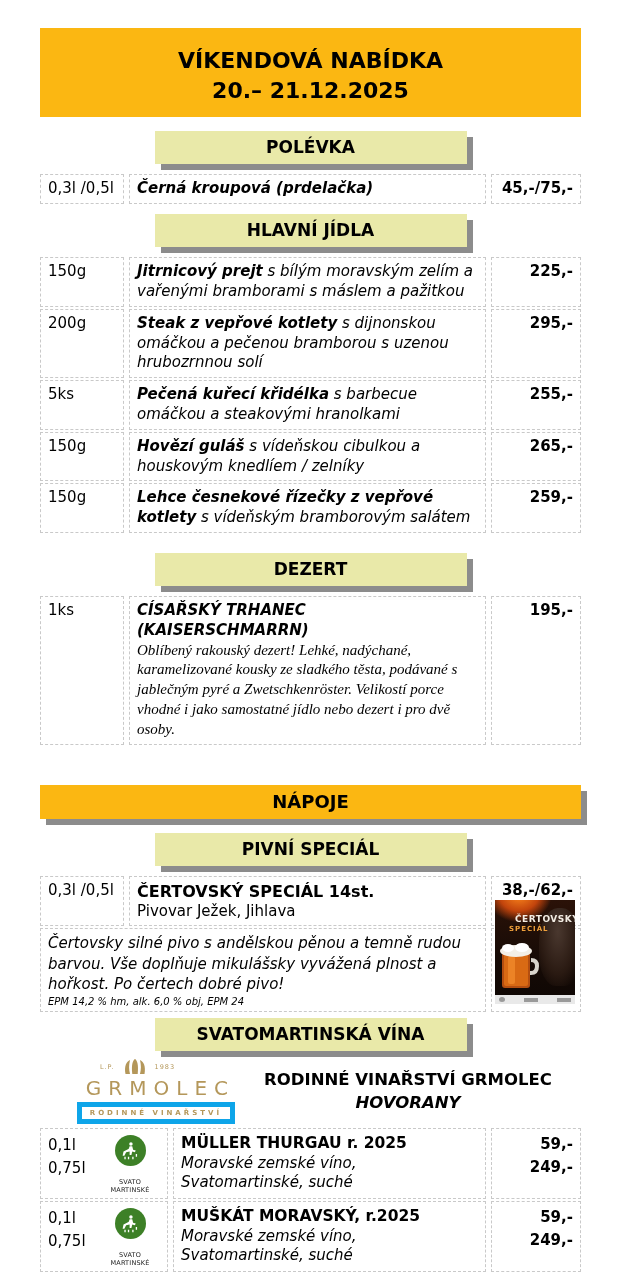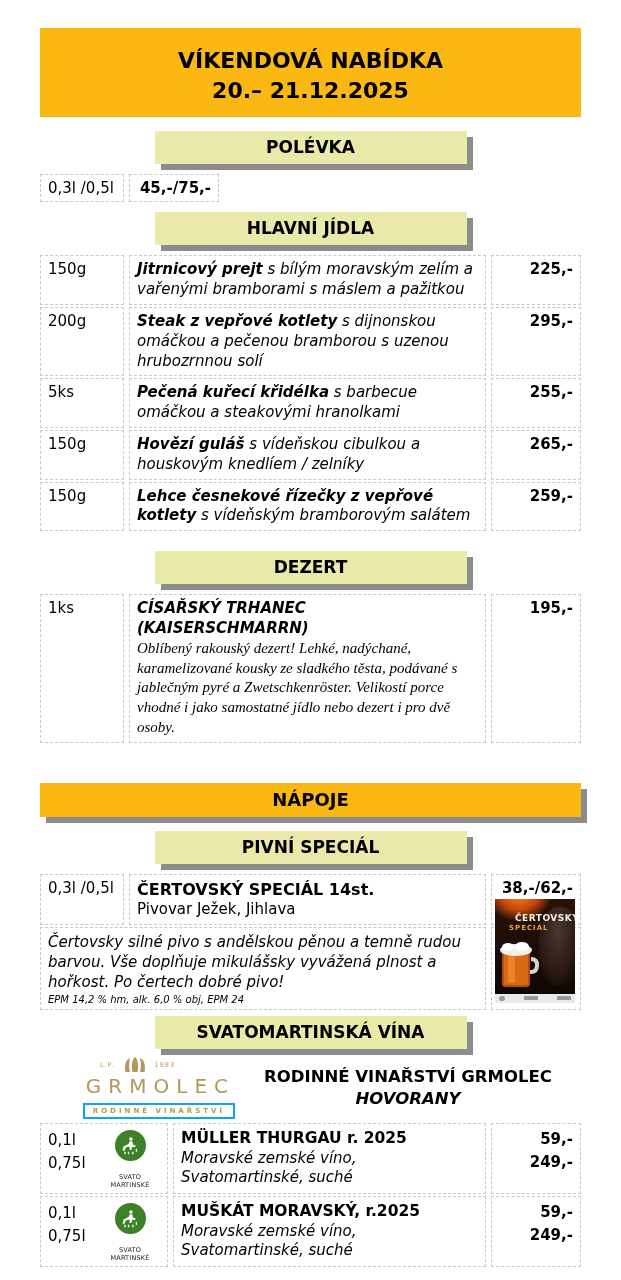--- a/index.html
+++ b/index.html
@@ -85,21 +85,21 @@
   
   .winery-head { display: flex; align-items: center; margin: 8px 0 4px 0; }
   .logo-block { width: 195px; flex: none; text-align: right; }
   .logo-top { display: flex; justify-content: center; align-items: center; gap: 7px; }
   .logo-era { font-size: 6.5px; color: #B4975A; letter-spacing: 1px; }
   .logo-name {
     color: #B4975A; font-size: 20px; letter-spacing: 7px;
     margin-top: 1px; padding-left: 7px;
   }
   .logo-banner {
-    display: inline-block; border: 2px solid #0ea5e9; background: #fff;
+    display: inline-block; border: 5px solid #0ea5e9; background: #fff;
     padding: 2px 8px; margin-top: 2px; font-size: 7px; letter-spacing: 3px;
     color: #B4975A; font-weight: bold;
   }
   .winery-title-block { flex: 1; text-align: center; }
   .winery-title { font-size: 16.5px; font-weight: bold; line-height: 1.35; }
   .winery-sub   { font-size: 16.5px; font-weight: bold; font-style: italic; line-height: 1.35; }
 
   
   .wine-left { width: 128px; flex: none; display: flex; }
   .wine-sizes { width: 52px; font-size: 15px; line-height: 1.5; padding-top: 1px; }
@@ -119,20 +119,23 @@
 <div class="page">
 
   <div class="main-header">
     <div class="t1">VÍKENDOVÁ NABÍDKA</div>
     <div class="t2">20.– 21.12.2025</div>
   </div>
 
   <div class="section-bar mt14">POLÉVKA</div>
   <div class="menu-row mt10">
     <div class="cell c-size">0,3l /0,5l</div>
+    <div class="cell c-main">
+      <span class="dish-name">Černá kroupová (prdelačka)</span>
+    </div>
     <div class="cell c-price">45,-/75,-</div>
   </div>
 
   <div class="section-bar mt10">HLAVNÍ JÍDLA</div>
 
   <div class="menu-row mt10">
     <div class="cell c-size">150g</div>
     <div class="cell c-main">
       <span class="dish-name">Jitrnicový prejt</span><span class="dish-desc">s bílým moravským zelím a vařenými bramborami s máslem a pažitkou</span>
     </div>

